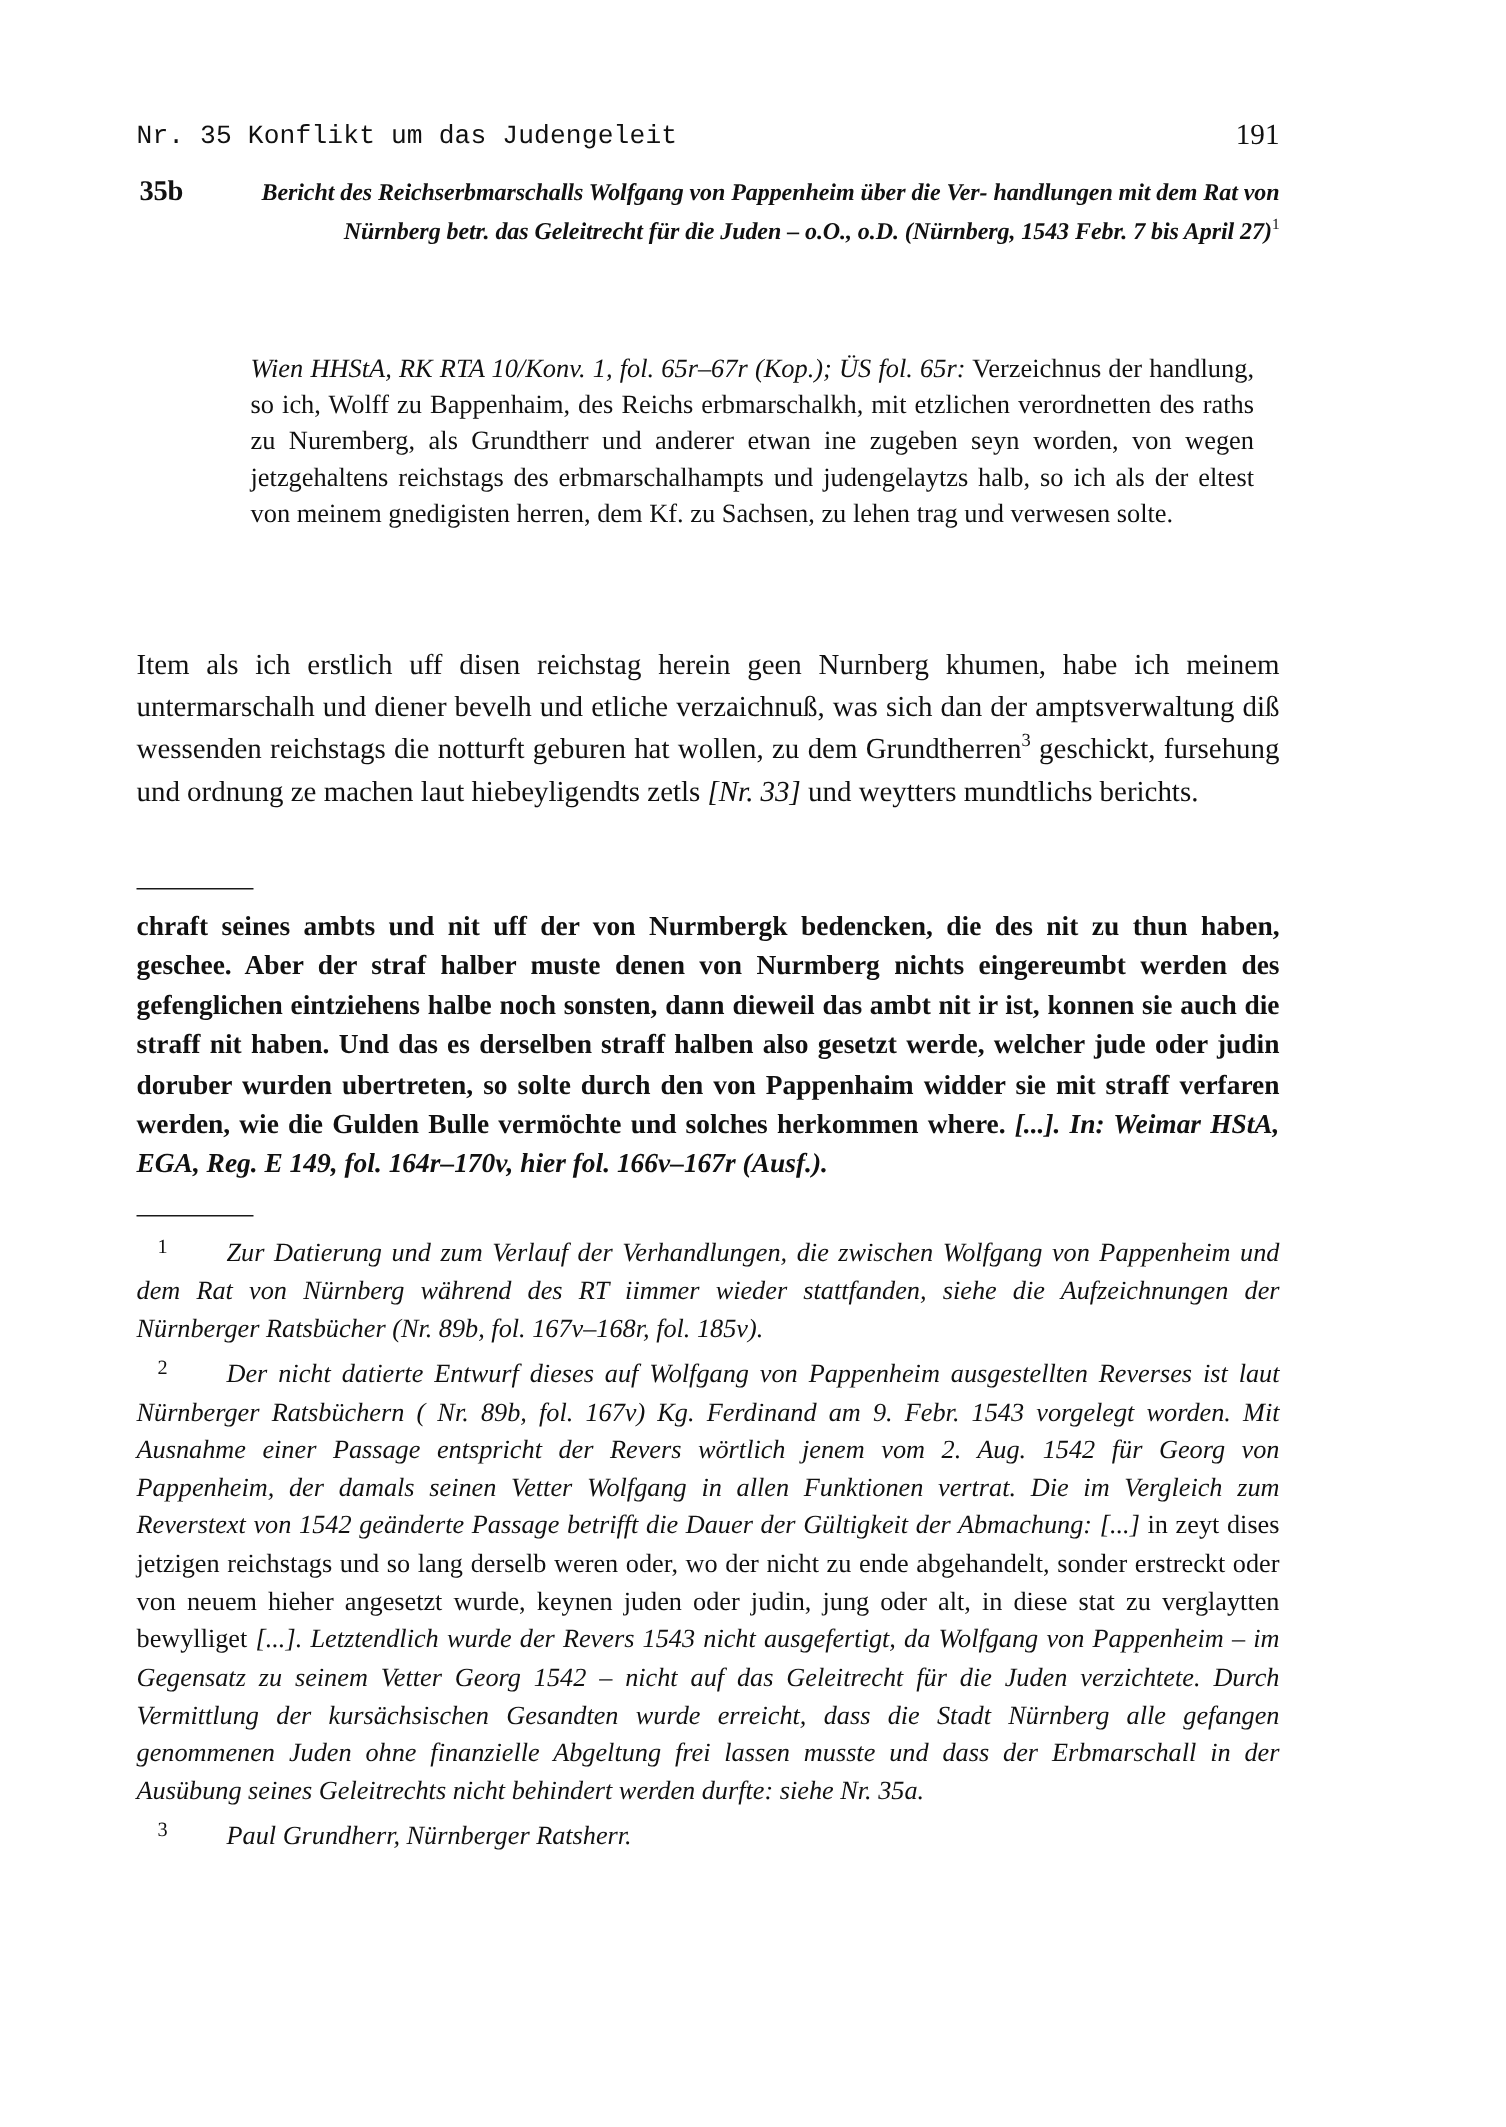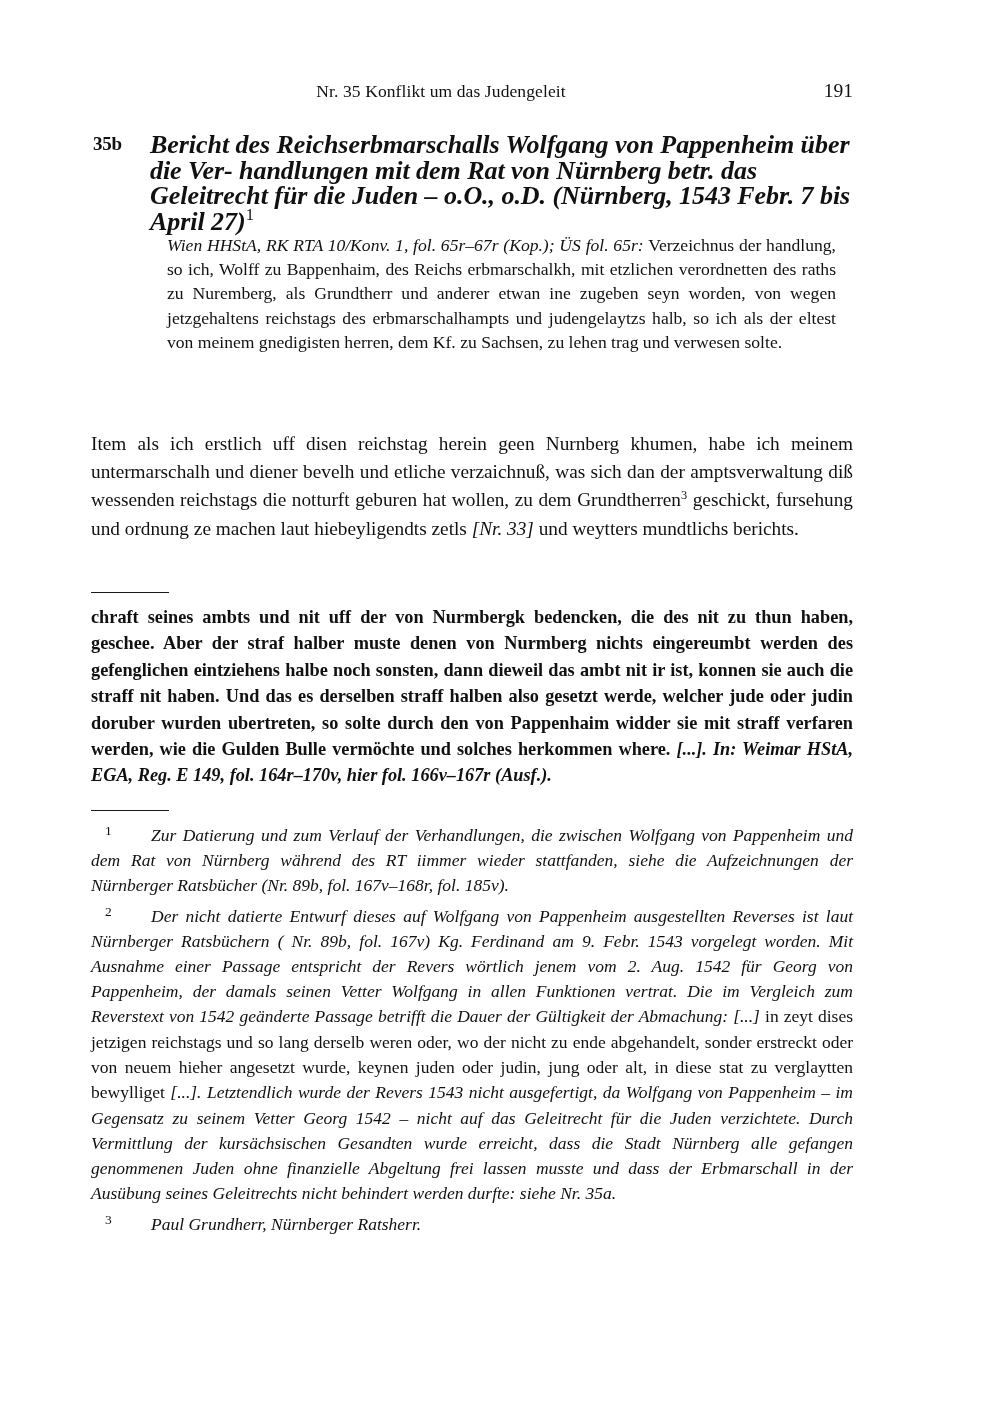--- a/index.html
+++ b/index.html
@@ -30,52 +30,53 @@
     left: 0;
     width: 762px;
     height: 22px;
     font-size: 17.5px;
     line-height: 22px;
   }
   .runhead-title {
     position: absolute;
     left: 0;
     width: 700px;
-    text-align: center;
+    text-align: left;
     letter-spacing: 0.1px;
+    font-family: Liberation Mono, monospace;
   }
   .runhead-page {
     position: absolute;
     right: 0;
     text-align: left;
     font-size: 19.5px;
   }
 
   
   .doc-title {
     position: absolute;
-    top: 132px;
+    top: 116px;
     left: 0;
     width: 762px;
   }
   .doc-title .num {
     position: absolute;
     left: 2px;
     top: 1px;
     font-weight: bold;
     font-size: 19px;
     letter-spacing: -0.2px;
   }
   .doc-title .ttl {
     margin-left: 59px;
     font-style: italic;
     font-weight: bold;
-    font-size: 26px;
+    font-size: 16px;
     line-height: 25.5px;
-    text-align: left;
+    text-align: right;
     letter-spacing: -0.05px;
   }
   sup.fn {
     font-size: 0.64em;
     vertical-align: super;
     line-height: 0;
     font-weight: normal;
     font-style: normal;
   }
 

